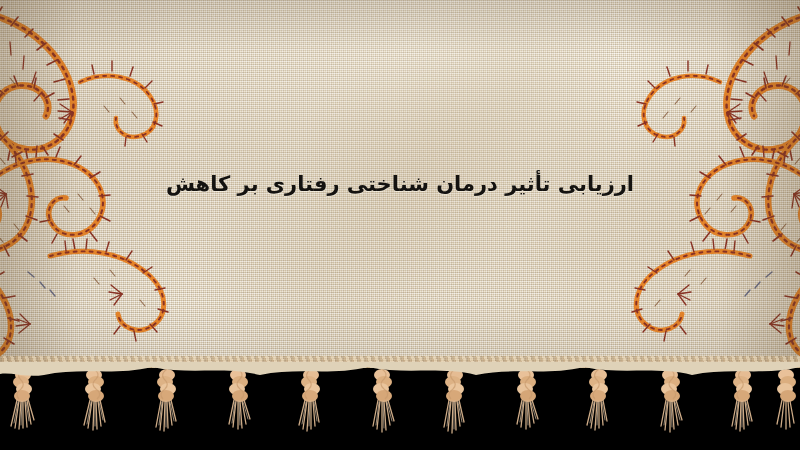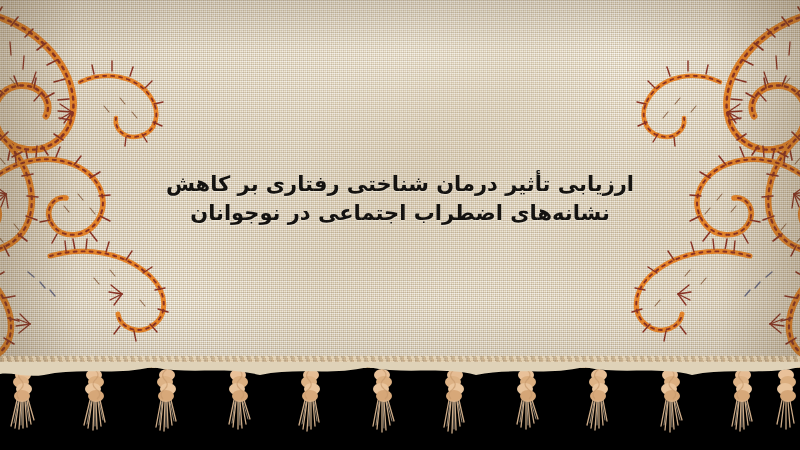--- a/index.html
+++ b/index.html
@@ -639,21 +639,20 @@
       </svg>
     </div>
 
     <div class="vignette"></div>
     <div class="hem"></div>
     <div class="hem-shadow"></div>
   </div>
 
   <div class="title-block">
     <span class="title-line">ارزیابی تأثیر درمان شناختی رفتاری بر کاهش</span>
-    <span class="title-line">نشانه‌های اضطراب اجتماعی در نوجوانان</span>
   </div>
 
   <div class="scallop">
     <svg viewBox="0 0 800 16" preserveAspectRatio="none" xmlns="http://www.w3.org/2000/svg">
       <path d="M0,0 H800 V5
                C764,14 728,5 692,13 C656,4 620,13 584,5 C548,14 512,5 476,13
                C440,4 404,13 368,5 C332,14 296,5 260,13 C224,4 188,13 152,5
                C116,14 80,5 44,13 C26,16 12,10 0,12 Z" fill="#dfd2b8"></path>
       <path d="M0,12 C12,10 26,16 44,13 C80,5 116,14 152,5 C188,13 224,4 260,13
                C296,5 332,14 368,5 C404,13 440,4 476,13 C512,5 548,14 584,5

